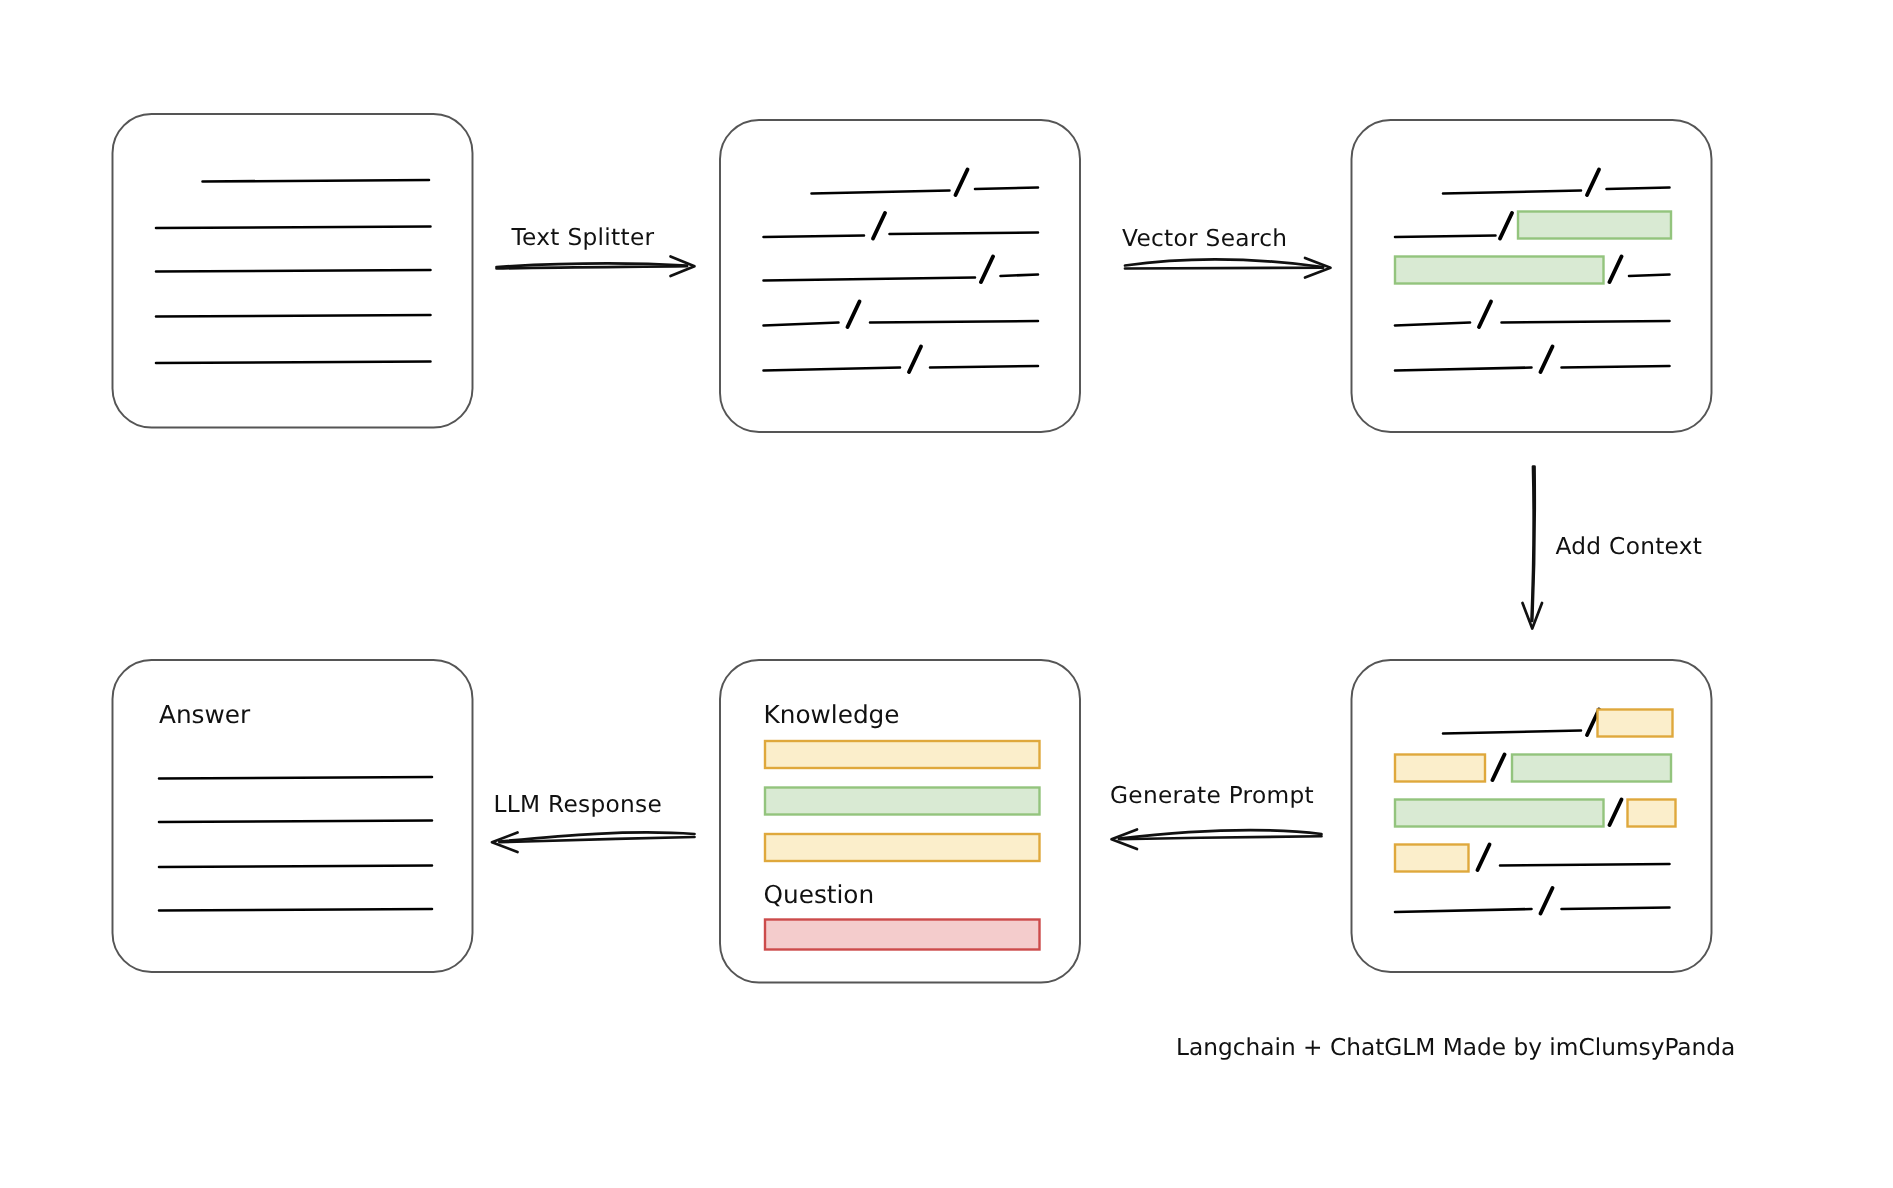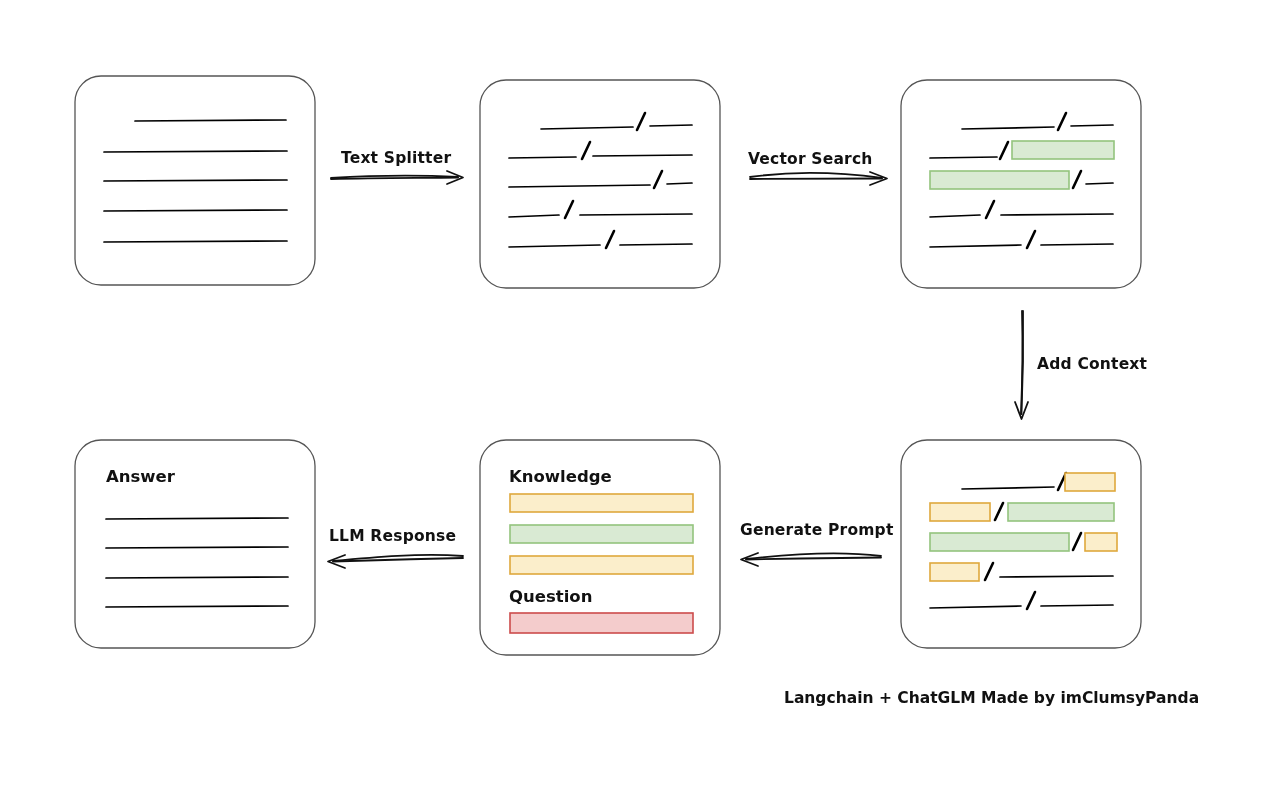--- a/index.html
+++ b/index.html
@@ -1,18 +1,18 @@
 <!DOCTYPE html>
 <html><head>
 <meta charset="utf-8">
 <style>
   html,body{margin:0;padding:0;background:#ffffff;}
   body{width:1262px;height:792px;overflow:hidden;
        font-family:"DejaVu Sans","Liberation Sans",sans-serif;}
-  #stage{position:relative;width:1262px;height:708px;background:#fff;font-weight:bold;}
+  #stage{position:relative;width:1262px;height:708px;background:#fff;}
   svg#canvas{position:absolute;left:0;top:0;width:1262px;height:792px;}
   .box-outline{fill:#ffffff;stroke:#555555;stroke-width:1.3;}
   .rule{stroke:#000000;stroke-width:1.7;stroke-linecap:round;}
   .slash{stroke:#000000;stroke-width:2.6;stroke-linecap:round;}
   .arrow-line{stroke:#111111;stroke-width:1.8;fill:none;stroke-linecap:round;}
   .arrow-head{stroke:#111111;stroke-width:1.8;fill:none;stroke-linejoin:round;stroke-linecap:round;}
   .hl{stroke-width:1.6;}
   .lbl{font-family:"DejaVu Sans","Liberation Sans",sans-serif;
        fill:#111111;font-size:15.5px;letter-spacing:.2px;}
   .box-title{font-family:"DejaVu Sans","Liberation Sans",sans-serif;

